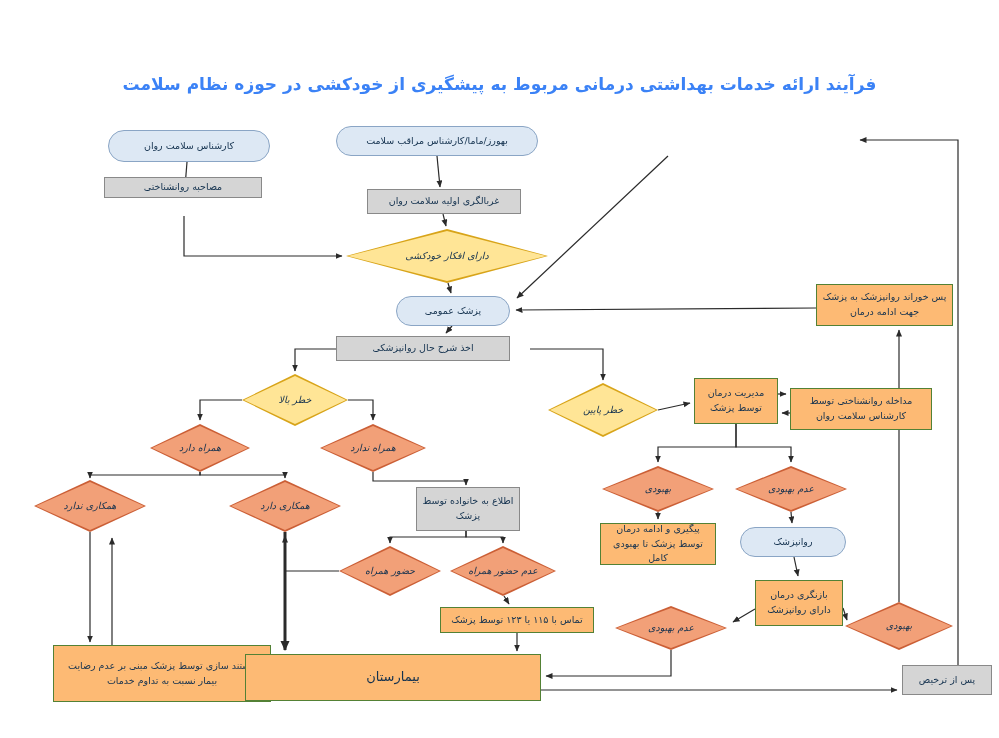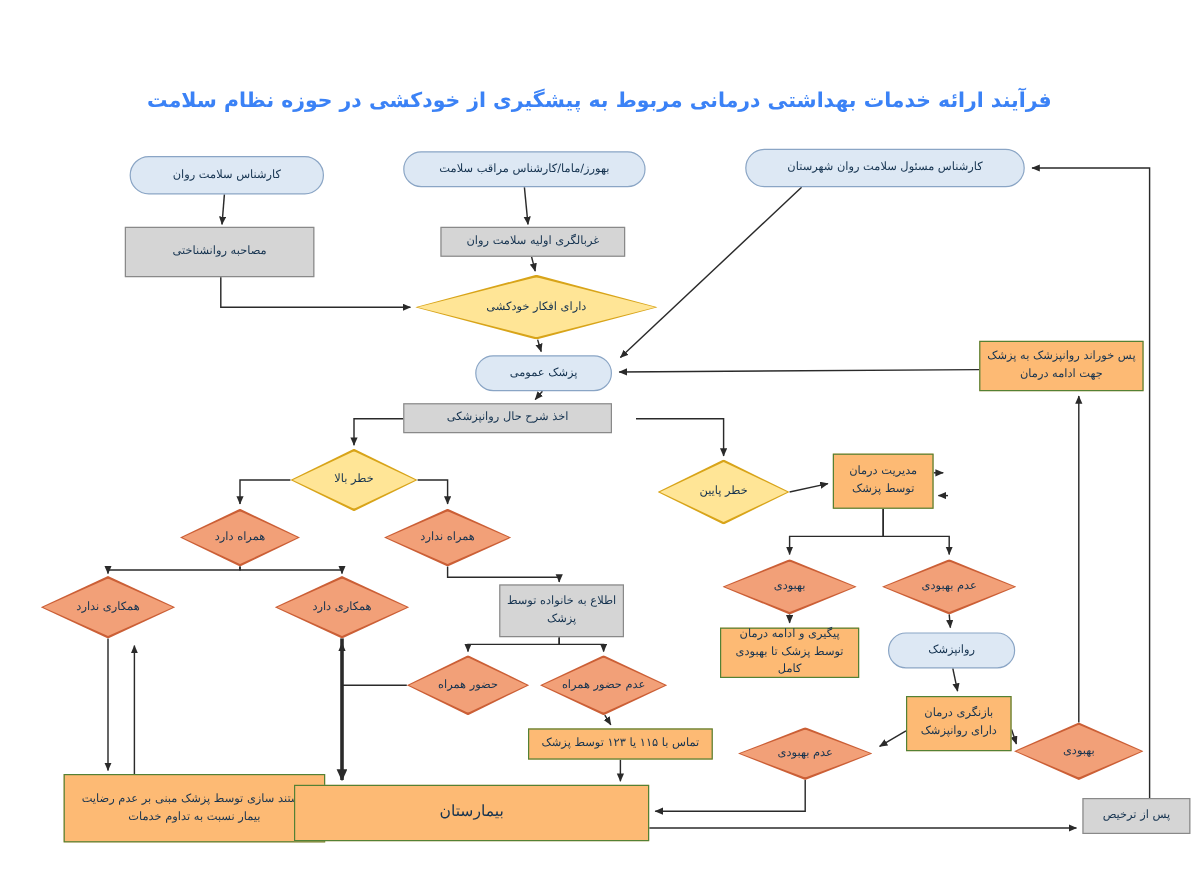--- a/index.html
+++ b/index.html
@@ -16,21 +16,21 @@
   .wire.thick{stroke-width:3;marker-end:url(#arrBig);}
   .node{
     position:absolute;z-index:1;display:flex;align-items:center;justify-content:center;
     text-align:center;font-size:9.5px;line-height:1.55;color:#14324f;
     box-sizing:border-box;
   }
   .lbl{position:relative;z-index:2;display:block;padding:1px 4px;}
   .stadium{background:#dde8f4;border:1px solid #8aa5c5;border-radius:999px;}
   .rect-gray{background:#d5d5d5;border:1px solid #898989;}
   .rect-green{background:#fdba74;border:1px solid #538135;}
-  .diamond{background:transparent;}
+  .diamond{background:transparent;font-style:italic;}
   .diamond .db{position:absolute;inset:0;clip-path:polygon(50% 0,100% 50%,50% 100%,0 50%);}
   .diamond .df{position:absolute;inset:2px;clip-path:polygon(50% 0,100% 50%,50% 100%,0 50%);}
   .diamond.yellow .db{background:#d8a419;}
   .diamond.yellow .df{background:#ffe596;}
   .diamond.salmon .db{background:#cb5f36;}
   .diamond.salmon .df{background:#f2a078;}
   .diamond .lbl{padding:0 16%;}
 </style>
 </head>
 <body>
@@ -86,25 +86,22 @@
     <polyline class="wire" points="541,690 897,690"></polyline>
     <polyline class="wire" points="958,665 958,140 860,140"></polyline>
   </svg>
 
   <div class="node stadium" style="left:108px;top:130px;width:162px;height:32px">
     <span class="lbl">کارشناس سلامت روان</span>
   </div>
   <div class="node stadium" style="left:336px;top:126px;width:202px;height:30px">
     <span class="lbl">بهورز/ماما/کارشناس مراقب سلامت</span>
   </div>
-  <div class="node stadium" style="left:621px;top:124px;width:233px;height:32px">
-    <span class="lbl">کارشناس مسئول سلامت روان شهرستان</span>
-  </div>
-
-  <div class="node rect-gray" style="left:104px;top:189px;width:158px;height:42px">
+
+  <div class="node rect-gray" style="left:104px;top:177px;width:158px;height:21px">
     <span class="lbl">مصاحبه روانشناختی</span>
   </div>
   <div class="node rect-gray" style="left:367px;top:189px;width:154px;height:25px">
     <span class="lbl">غربالگری اولیه سلامت روان</span>
   </div>
 
   <div class="node diamond yellow" style="left:346px;top:229px;width:202px;height:54px">
     <i class="db"></i>
     <i class="df"></i>
     <span class="lbl">دارای افکار خودکشی</span>
@@ -167,20 +164,23 @@
   <div class="node rect-green" style="left:440px;top:607px;width:154px;height:26px">
     <span class="lbl">تماس با ۱۱۵ یا ۱۲۳ توسط پزشک</span>
   </div>
 
   <div class="node rect-green" style="left:816px;top:284px;width:137px;height:42px">
     <span class="lbl">پس خوراند روانپزشک به پزشک جهت ادامه درمان</span>
   </div>
   <div class="node rect-green" style="left:694px;top:378px;width:84px;height:46px">
     <span class="lbl">مدیریت درمان توسط پزشک</span>
   </div>
+  <div class="node rect-green" style="left:790px;top:388px;width:142px;height:42px">
+    <span class="lbl">مداخله روانشناختی توسط کارشناس سلامت روان</span>
+  </div>
 
   <div class="node diamond salmon" style="left:602px;top:466px;width:112px;height:46px">
     <i class="db"></i>
     <i class="df"></i>
     <span class="lbl">بهبودی</span>
   </div>
   <div class="node diamond salmon" style="left:735px;top:466px;width:112px;height:46px">
     <i class="db"></i>
     <i class="df"></i>
     <span class="lbl">عدم بهبودی</span>

